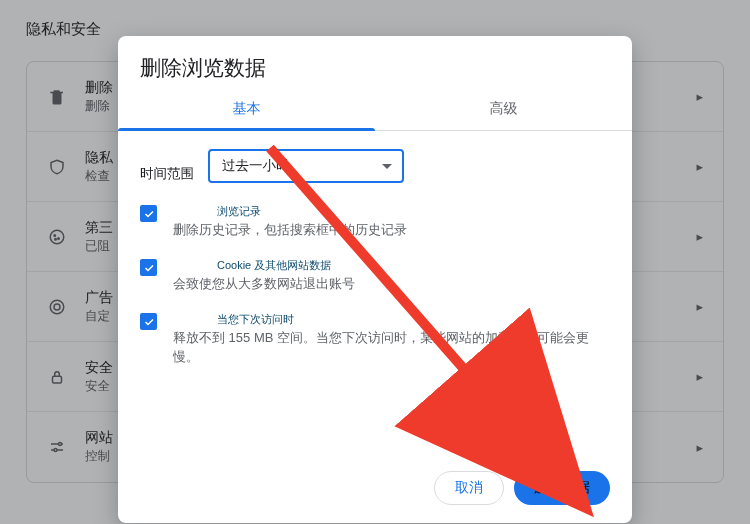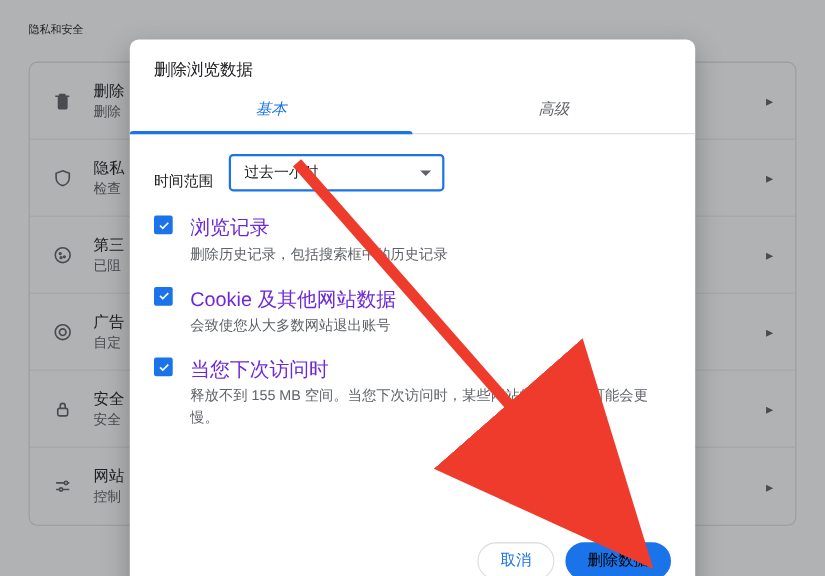--- a/index.html
+++ b/index.html
@@ -14,21 +14,21 @@
     position: relative;
   }
 
   
   .bg-page {
     position: absolute;
     inset: 0;
     padding: 20px 26px;
   }
   .bg-heading {
-    font-size: 10px;
+    font-size: 15px;
     font-weight: 500;
     margin-bottom: 22px;
     color: #202124;
   }
   .card {
     border: 1px solid #dadce0;
     border-radius: 8px;
     overflow: hidden;
   }
   .row {
@@ -64,34 +64,33 @@
     position: absolute;
     left: 118px;
     top: 36px;
     width: 514px;
     background: #fff;
     border-radius: 8px;
     box-shadow: 0 8px 24px rgba(0,0,0,0.25);
     padding-bottom: 18px;
   }
   .dlg-title {
-    font-size: 15px;
+    font-size: 21px;
     padding: 18px 22px 8px 22px;
     color: #202124;
   }
   .tabs { display: flex; border-bottom: 1px solid #dadce0; }
   .tab {
     flex: 1;
     text-align: center;
     padding: 10px 0 12px 0;
     font-size: 14px;
     color: #5f6368;
     cursor: pointer;
     position: relative;
-    font-style: italic;
   }
   .tab.active { color: #1a73e8; font-weight: 500; }
   .tab.active::after {
     content: "";
     position: absolute;
     left: 0; right: 0; bottom: -1px;
     height: 3px;
     background: #1a73e8;
     border-radius: 3px 3px 0 0;
   }
@@ -123,21 +122,21 @@
   .opt .cb {
     width: 17px; height: 17px;
     margin-top: 2px;
     background: #1a73e8;
     border-radius: 2px;
     display: flex; align-items: center; justify-content: center;
     cursor: pointer;
     flex-shrink: 0;
   }
   .opt .cb svg { width: 12px; height: 12px; }
-  .opt-text .t { font-size: 18px; color: #6d28d9; line-height: 1.5; }
+  .opt-text .t { font-size: 11px; color: #0c4a6e; line-height: 1.5; margin-left: 44px; }
   .opt-text .s { font-size: 13px; color: #5f6368; line-height: 1.5; }
 
   .btnbar {
     display: flex;
     justify-content: flex-end;
     gap: 10px;
     padding: 0 22px;
     margin-top: 82px;
   }
   .btn {

